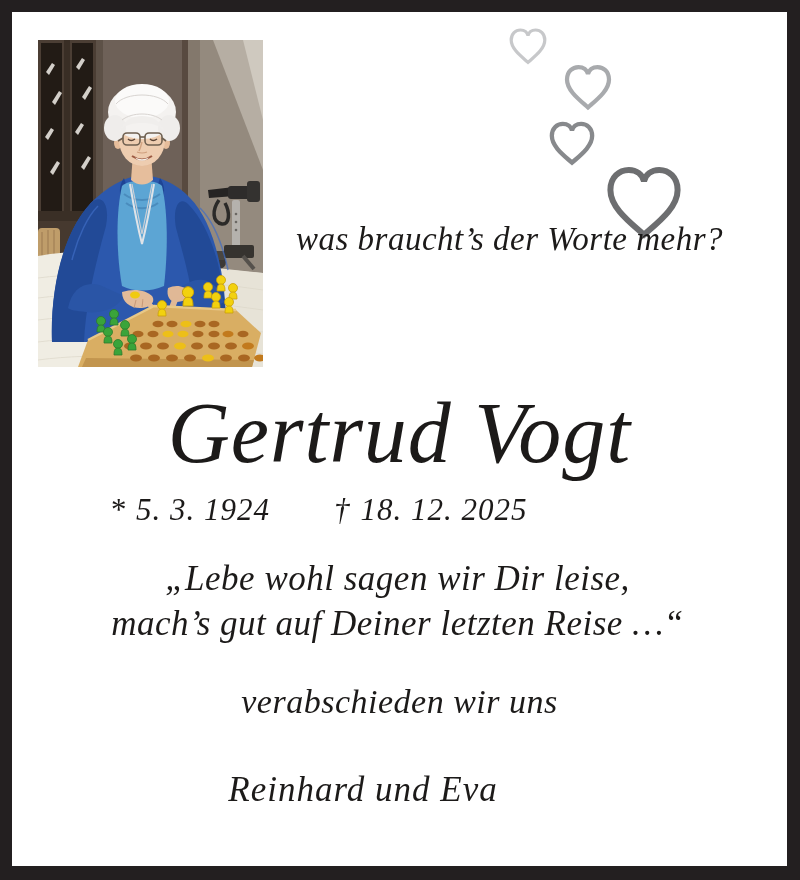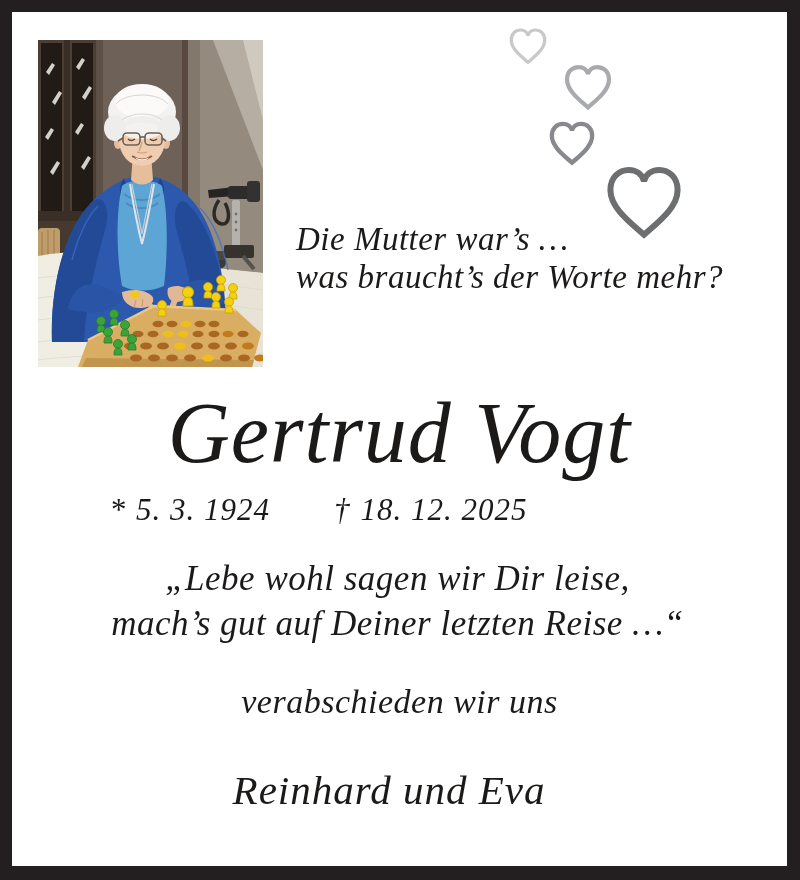--- a/index.html
+++ b/index.html
@@ -53,23 +53,22 @@
   }
   .farewell{
     position:absolute;left:12px;top:680px;width:775px;
     text-align:center;
     font-size:34px;line-height:43px;letter-spacing:.5px;
     white-space:nowrap;
   }
   .mourners{
     position:absolute;left:12px;top:762px;width:702px;
     text-align:center;
-    font-size:41px;line-height:56px;letter-spacing:1px;
-    white-space:nowrap;
-    margin-left:26px;
+    font-size:35px;line-height:56px;letter-spacing:1px;
+    white-space:nowrap;
   }
 </style>
 </head>
 <body>
 
 <div class="card" style="color: rgb(28, 26, 25);">
 
   <div class="frame" style="border-color: rgb(35, 31, 32);"></div>
 
   <svg class="photo" viewBox="0 0 225 327" xmlns="http://www.w3.org/2000/svg" preserveAspectRatio="none">
@@ -290,21 +289,20 @@
   </svg>
 
   <svg class="hearts" viewBox="0 0 200 215" xmlns="http://www.w3.org/2000/svg">
     <path transform="translate(33,21) scale(0.40) translate(-50,-45)" fill="none" stroke-width="8" d="M50,86 C32,70 8,52 8,30 C8,14 19,5 31,5 C41,5 48,11 50,19 C52,11 59,5 69,5 C81,5 92,14 92,30 C92,52 68,70 50,86 Z" stroke="#c7c8ca"></path>
     <path transform="translate(93,62) scale(0.50) translate(-50,-45)" fill="none" stroke-width="8.5" d="M50,86 C32,70 8,52 8,30 C8,14 19,5 31,5 C41,5 48,11 50,19 C52,11 59,5 69,5 C81,5 92,14 92,30 C92,52 68,70 50,86 Z" stroke="#a8aaad"></path>
     <path transform="translate(77,118) scale(0.48) translate(-50,-45)" fill="none" stroke-width="9" d="M50,86 C32,70 8,52 8,30 C8,14 19,5 31,5 C41,5 48,11 50,19 C52,11 59,5 69,5 C81,5 92,14 92,30 C92,52 68,70 50,86 Z" stroke="#87898c"></path>
     <path transform="translate(149,177) scale(0.80) translate(-50,-45)" fill="none" stroke-width="7.5" d="M50,86 C32,70 8,52 8,30 C8,14 19,5 31,5 C41,5 48,11 50,19 C52,11 59,5 69,5 C81,5 92,14 92,30 C92,52 68,70 50,86 Z" stroke="#6d6e70"></path>
   </svg>
 
   <div class="epigraph">
-    <div>Die Mutter war’s …</div>
     <div>was braucht’s der Worte mehr?</div>
   </div>
 
   <div class="name">Gertrud Vogt</div>
 
   <div class="dates">
     <span>
       <span class="sym">*</span><span>5. 3. 1924</span>
     </span>
     <span>

